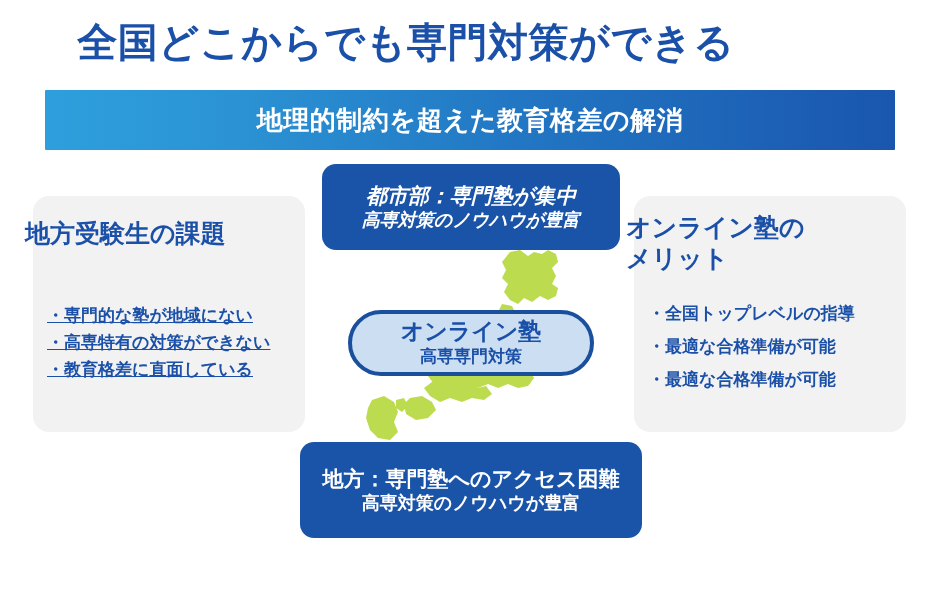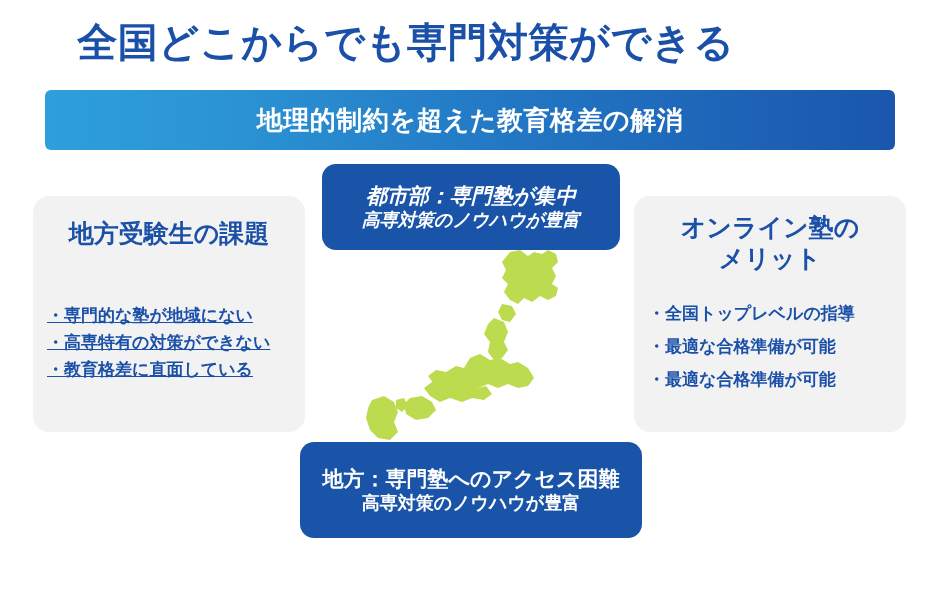--- a/index.html
+++ b/index.html
@@ -35,21 +35,21 @@
     white-space: nowrap;
   }
 
   
   .subtitle-banner {
     position: absolute;
     left: 45px;
     top: 90px;
     width: 850px;
     height: 60px;
-    border-radius: 6px;
+    border-radius: 1px;
     background: linear-gradient(90deg, #2E9FDC 0%, #2B93D4 22%, #2277C4 55%, #1A56AE 100%);
     display: flex;
     align-items: center;
     justify-content: center;
   }
   .subtitle-banner .txt {
     color: #ffffff;
     font-size: 26px;
     font-weight: bold;
     letter-spacing: 0.5px;
@@ -66,21 +66,21 @@
     border-radius: 16px;
   }
   .side-card.left  { left: 33px; }
   .side-card.right { left: 634px; }
 
   .card-title {
     position: absolute;
     left: -8px;
     top: 22px;
     width: 288px;
-    text-align: center;
+    text-align: left;
     font-size: 25px;
     font-weight: bold;
     color: #1B50A8;
     line-height: 1.22;
   }
   .side-card.right .card-title { top: 16px; }
 
   .card-bullets {
     position: absolute;
     left: 0;
@@ -262,20 +262,24 @@
         <path d="M44 152 L52 150 L56 158 L50 164 L44 160 Z"></path>
       </g>
     </svg>
   </div>
 
   <div class="callout top">
     <div class="line1">都市部：専門塾が集中</div>
     <div class="line2">高専対策のノウハウが豊富</div>
   </div>
 
+  <div class="center-pill">
+    <div class="pill-main">オンライン塾</div>
+    <div class="pill-sub">高専専門対策</div>
+  </div>
 
   <div class="callout bottom">
     <div class="line1">地方：専門塾へのアクセス困難</div>
     <div class="line2">高専対策のノウハウが豊富</div>
   </div>
 
 
 </div>
 
 </body></html>

